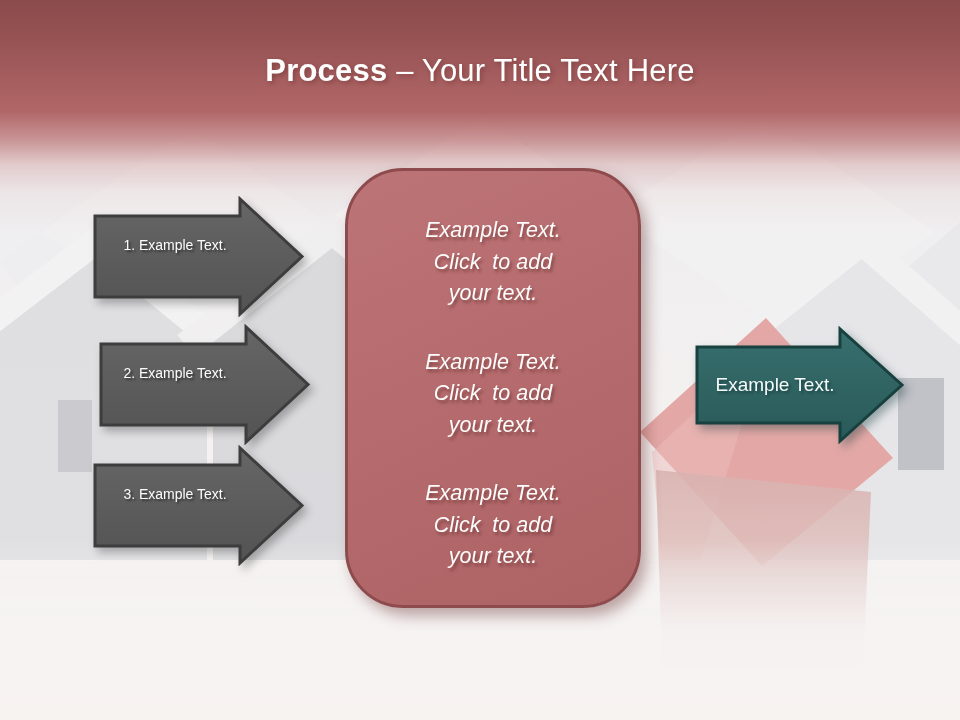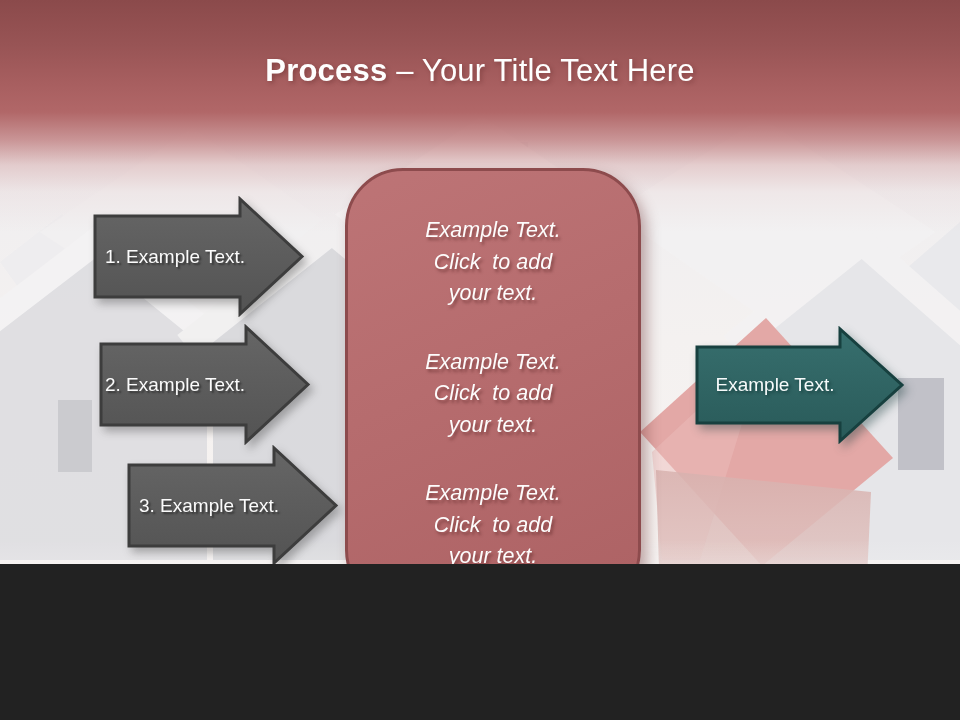--- a/index.html
+++ b/index.html
@@ -1,17 +1,17 @@
 <!DOCTYPE html>
 <html><head>
 <meta charset="utf-8">
 <style>
   html,body{margin:0;padding:0;background:#222;}
   .slide{
-    position:relative;width:960px;height:564px;overflow:hidden;
+    position:relative;width:960px;height:720px;overflow:hidden;
     background:linear-gradient(180deg,#ebebed 0%,#efeef0 30%,#f4f1f0 60%,#f7f3f1 100%);
     font-family:"Liberation Sans",sans-serif;
     -webkit-font-smoothing:antialiased;
   }
   .houses{position:absolute;left:0;top:0;width:960px;height:720px;opacity:.95;pointer-events:none;}
   .header-fade{
     position:absolute;left:0;top:0;width:960px;height:235px;pointer-events:none;
     background:linear-gradient(180deg,
       #8b4a4b 0px,#985455 45px,#a85f60 85px,#b16768 112px,
       rgba(191,124,125,.78) 140px,rgba(212,162,162,.45) 165px,
@@ -21,23 +21,23 @@
     position:absolute;left:0;top:53px;width:960px;text-align:center;
     color:#fefefe;font-size:31px;letter-spacing:.2px;
     text-shadow:2px 2px 4px rgba(90,35,35,.4);
   }
   .title-bold{font-weight:700;}
   .title-rest{font-weight:400;}
   .step-arrow{position:absolute;width:212px;height:121px;}
   .step-arrow svg{position:absolute;left:0;top:0;width:100%;height:100%;
     filter:drop-shadow(4px 5px 4px rgba(50,50,50,.35));}
   .step-label{
-    position:absolute;left:12px;top:20px;width:140px;height:81px;
+    position:absolute;left:12px;top:8px;width:140px;height:81px;
     display:flex;align-items:center;justify-content:center;
-    color:#fbfbfb;font-size:19px;white-space:nowrap;
+    color:#fbfbfb;font-size:14px;white-space:nowrap;
     text-shadow:2px 2px 2px rgba(0,0,0,.45);
   }
   .out-arrow{position:absolute;left:695px;top:326px;width:211px;height:118px;}
   .out-arrow svg{position:absolute;left:0;top:0;width:100%;height:100%;
     filter:drop-shadow(4px 5px 5px rgba(25,60,60,.4));}
   .out-label{
     position:absolute;left:4px;top:21px;width:152px;height:76px;
     display:flex;align-items:center;justify-content:center;
     color:#f6fafa;font-size:19px;white-space:nowrap;
     text-shadow:2px 2px 3px rgba(0,35,35,.5);
@@ -125,21 +125,21 @@
     <div class="step-label">1. Example Text.</div>
   </div>
 
   <div class="step-arrow" style="left:93px;top:324px;padding-left:12px;">
     <svg viewBox="0 0 212 121">
       <polygon points="2,20 147,20 147,3 209,60.5 147,118 147,101 2,101" fill="url(#grayG)" stroke="#3d3d3d" stroke-width="3" stroke-linejoin="miter"></polygon>
     </svg>
     <div class="step-label">2. Example Text.</div>
   </div>
 
-  <div class="step-arrow" style="left:93px;top:445px;margin-left:34px;">
+  <div class="step-arrow" style="left:93px;top:445px;">
     <svg viewBox="0 0 212 121">
       <polygon points="2,20 147,20 147,3 209,60.5 147,118 147,101 2,101" fill="url(#grayG)" stroke="#3d3d3d" stroke-width="3" stroke-linejoin="miter"></polygon>
     </svg>
     <div class="step-label">3. Example Text.</div>
   </div>
 
   <div class="center-box">
     <div class="text-block">
       <div class="cline">Example Text.</div>
       <div class="cline">Click  to add</div>

